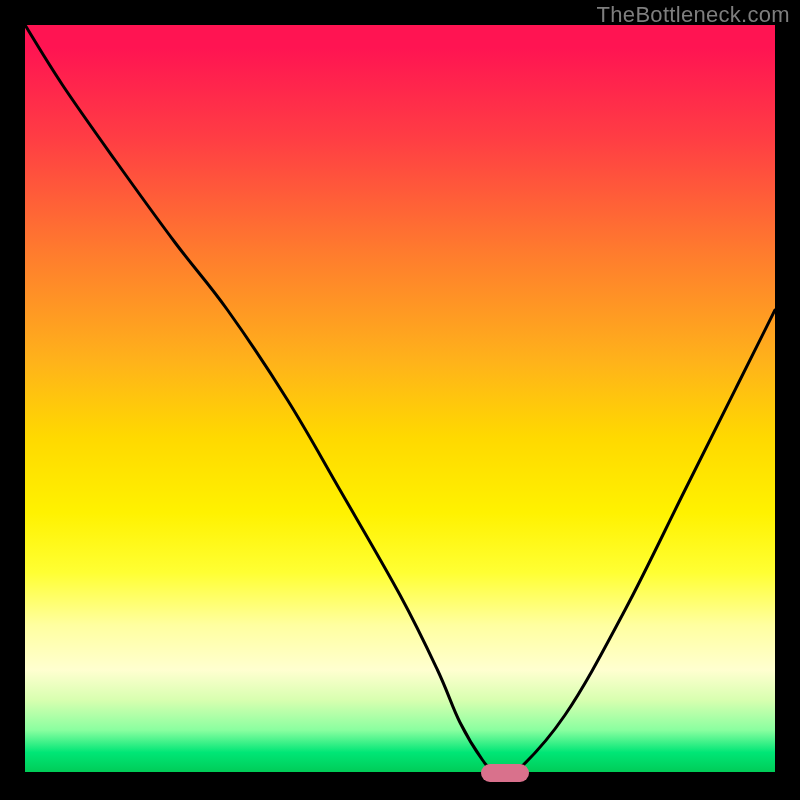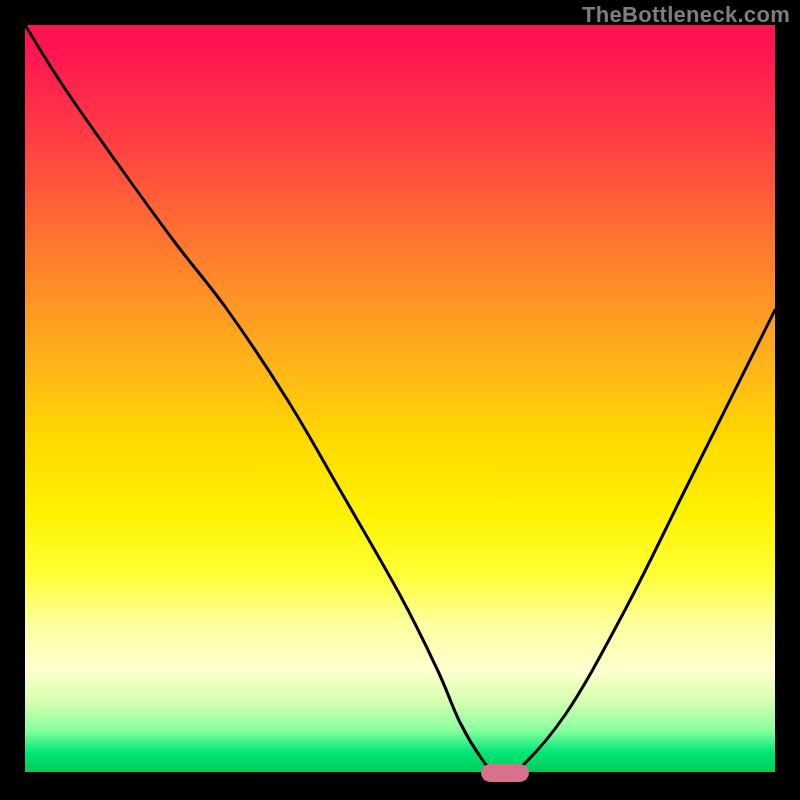--- a/index.html
+++ b/index.html
@@ -33,21 +33,21 @@
       #00e676 97%,
       #00c853 100%
     );
   }
   .watermark {
     position: absolute;
     top: 2px;
     right: 10px;
     font-family: Arial, Helvetica, sans-serif;
     font-size: 22px;
-    font-weight: 700;
+    font-weight: 400;
     color: #7e7e7e;
     letter-spacing: 0.3px;
   }
   svg.curve {
     position: absolute;
     left: 0; top: 0;
     width: 100%; height: 100%;
   }
   .marker {
     position: absolute;

